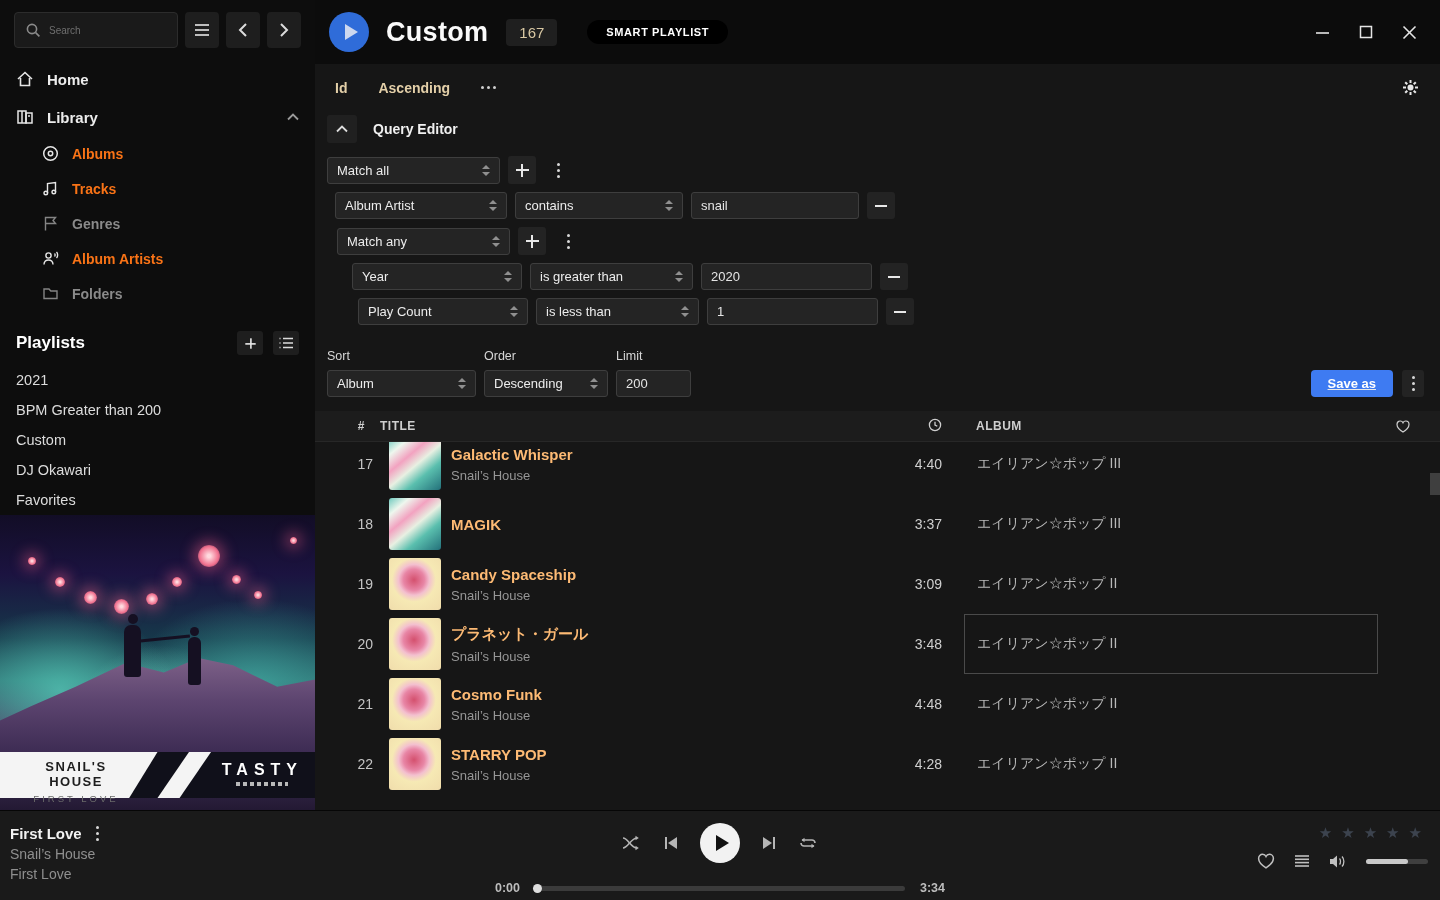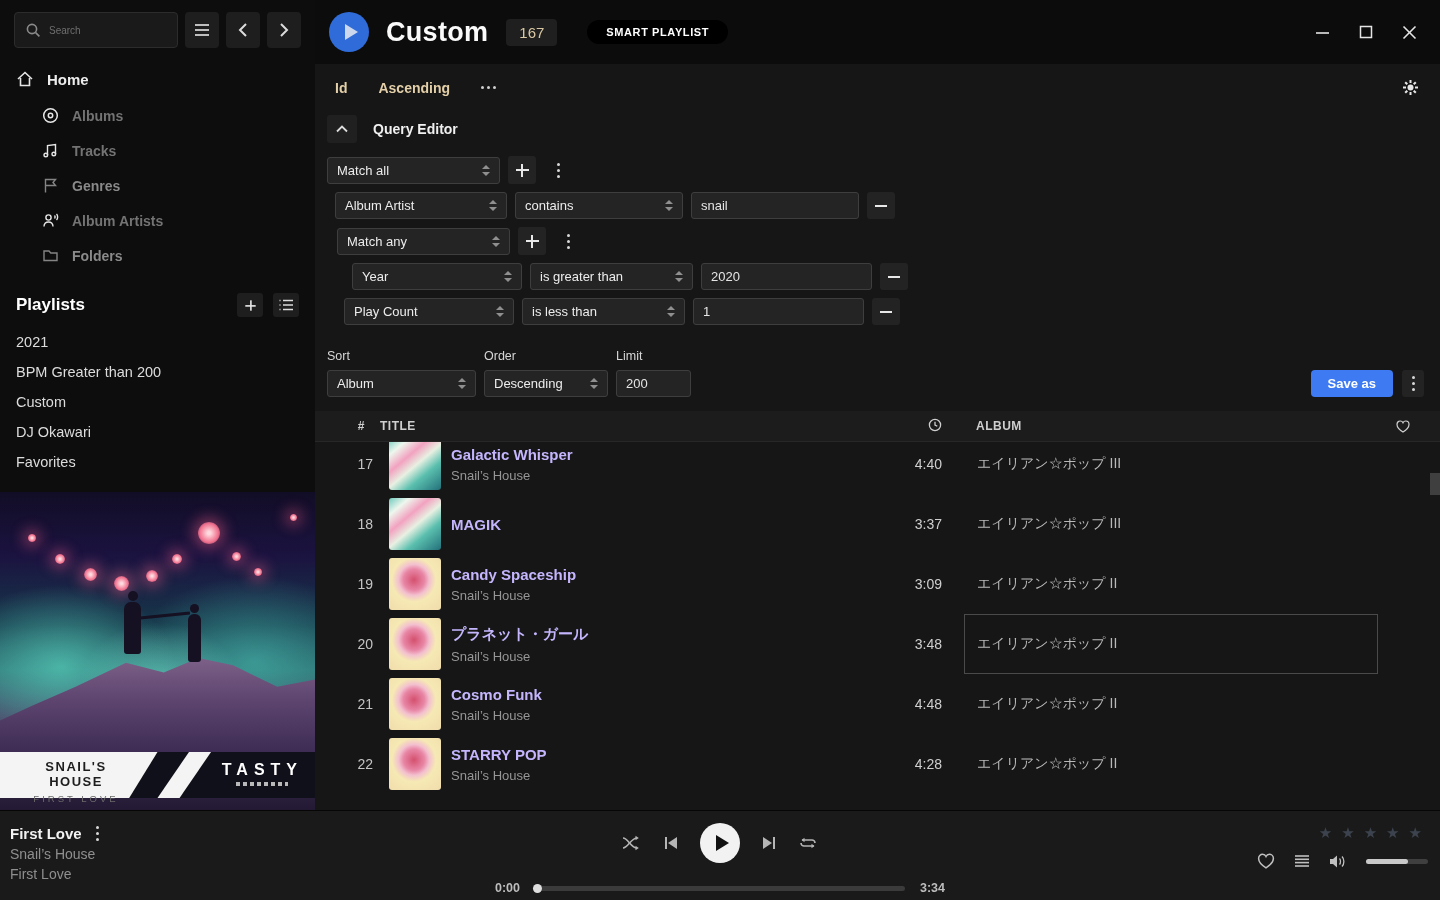--- a/index.html
+++ b/index.html
@@ -10,21 +10,21 @@
 
   
   .sidebar { grid-row:1; grid-column:1; background:#0d0d0d; display:flex; flex-direction:column; overflow:hidden; }
   .sb-top { display:flex; gap:7px; padding:12px 14px 12px 14px; align-items:center; }
   .search-box { flex:1; height:36px; background:#1a1a1a; border:1px solid #2c2c2c; border-radius:4px; display:flex; align-items:center; padding:0 10px; gap:8px; }
   .search-box input { background:transparent; border:none; outline:none; color:#5eead4; font-size:10px; width:100%; font-family:inherit; }
   .search-box input::placeholder { color:#6f6f6f; }
   .sq-btn { width:34px; height:36px; background:#1e1e1e; border-radius:4px; display:flex; align-items:center; justify-content:center; flex:none; }
   .nav-item { display:flex; align-items:center; gap:13px; padding:10px 16px; font-weight:700; font-size:15px; color:#ececec; }
   .nav-item .spacer { margin-left:auto; }
-  .lib-item { display:flex; align-items:center; gap:13px; padding:9px 16px 9px 42px; font-weight:700; font-size:14px; color:#737373; }
+  .lib-item { display:flex; align-items:center; gap:13px; padding:9px 16px 9px 42px; font-weight:700; font-size:14px; color:#f97316; }
   .lib-item.dim { color:#8a8a8a; }
   .lib-item.dim svg { opacity:.55; }
   .pl-head { display:flex; align-items:center; padding:20px 16px 10px 16px; }
   .pl-head h2 { font-size:17px; font-weight:700; color:#fff; }
   .pl-head .btns { margin-left:auto; display:flex; gap:10px; }
   .pl-btn { width:26px; height:24px; background:#1e1e1e; border-radius:3px; display:flex; align-items:center; justify-content:center; }
   .pl-item { padding:5px 16px; font-size:14.5px; color:#dcdcdc; line-height:20px; }
 
   
   .now-art { margin-top:auto; position:relative; width:315px; height:318px; overflow:hidden;
@@ -86,40 +86,40 @@
   .i-plus { position:relative; width:13px; height:13px; }
   .i-plus::before { content:""; position:absolute; left:0; top:5.5px; width:13px; height:2px; background:#e8e8e8; }
   .i-plus::after { content:""; position:absolute; left:5.5px; top:0; width:2px; height:13px; background:#e8e8e8; }
   .i-minus { width:12px; height:2px; background:#e8e8e8; }
   .dots-v { display:flex; flex-direction:column; gap:3px; }
   .dots-v i { width:3px; height:3px; border-radius:50%; background:#d8d8d8; }
 
   .sortbar { display:flex; align-items:flex-end; padding:16px 16px 0 12px; flex:none; }
   .sb-field { margin-right:8px; }
   .sb-label { font-size:12.5px; color:#d6d6d6; margin-bottom:7px; }
-  .savebar { margin-left:auto; display:flex; gap:9px; align-items:flex-end; }
+  .savebar { margin-left:auto; display:flex; gap:9px; align-items:flex-end;text-decoration:underline; }
   .save-btn { height:27px; background:#3e7bf2; border:none; border-radius:4px; color:#fff; font-size:13px; font-weight:700; padding:0 17px; font-family:inherit; }
   .kebab-btn { width:22px; height:27px; background:#232323; border-radius:3px; display:flex; align-items:center; justify-content:center; }
 
   .table { margin-top:14px; flex:1; display:flex; flex-direction:column; overflow:hidden; }
   .thead { height:31px; flex:none; background:#1c1c1c; border-bottom:1px solid #272727; display:grid; grid-template-columns:62px 74px 1fr 110px 420px 56px; align-items:center; font-size:12px; font-weight:700; letter-spacing:.5px; color:#cfcfcf; }
   .th-num { text-align:right; padding-right:12px; }
   .th-title { grid-column:2/4; padding-left:3px; }
   .th-clock { text-align:right; padding-right:22px; }
   .th-album { padding-left:12px; }
   .th-heart { padding-left:12px; }
   .rows { flex:1; overflow:hidden; position:relative; }
   .trow { height:60px; display:grid; grid-template-columns:62px 74px 1fr 110px 420px 56px; align-items:center; }
   .trow:first-child { margin-top:-8px; }
   .c-num { text-align:right; padding-right:4px; font-size:14px; color:#c4c4c4; }
   .c-thumb { width:52px; height:52px; margin-left:12px; border-radius:3px; }
   .art-a { background:linear-gradient(140deg,#6fc9bd 0%,#eef7ee 18%,#f2a2c0 36%,#e8f0e2 52%,#5abfae 70%,#23707a 100%); }
   .art-b { background:radial-gradient(circle at 48% 42%,#d4506e 0%,#e886a6 26%,#f3c0cf 38%,#f6e9b4 54%,#f0dcab 100%); }
   .c-title { min-width:0; }
-  .t-title { font-size:15px; font-weight:700; color:#c4b5fd; white-space:nowrap; overflow:hidden; }
+  .t-title { font-size:15px; font-weight:700; color:#fdba74; white-space:nowrap; overflow:hidden; }
   .t-artist { font-size:13px; color:#969696; margin-top:5px; white-space:nowrap; overflow:hidden; }
   .c-dur { text-align:right; padding-right:22px; font-size:14px; color:#cfcfcf; }
   .c-album { height:60px; display:flex; align-items:center; padding-left:12px; margin-right:6px; font-size:14px; color:#b9b9b9; border:1px solid transparent; }
   .c-album.cell-focus { border-color:#4a4a4a; }
   .scroll-thumb { position:absolute; right:0; top:31px; width:10px; height:22px; background:#3f3f3f; }
 
   
   .player { grid-row:2; grid-column:1/3; background:#1a1a1a; border-top:1px solid #060606; position:relative; }
   .np { position:absolute; left:10px; top:14px; }
   .np-title-row { display:flex; align-items:center; gap:14px; }
@@ -182,20 +182,37 @@
     </div>
 
     <div class="nav-item">
       <span>
         <svg width="18" height="18" viewBox="0 0 18 18" fill="none" stroke="#e6e6e6" stroke-width="1.6">
             <path d="M2,9 L9,2.5 L16,9"></path>
             <path d="M4.5,8 V15.5 H13.5 V8"></path>
           </svg>
       </span>
       <span>Home</span>
+    </div>
+    <div class="nav-item">
+      <span>
+        <svg width="18" height="18" viewBox="0 0 18 18" fill="none" stroke="#e6e6e6" stroke-width="1.5">
+            <rect x="2" y="3" width="8" height="12"></rect>
+            <line x1="6" y1="3" x2="6" y2="15"></line>
+            <rect x="10" y="5" width="6" height="10"></rect>
+            <line x1="12" y1="8" x2="14" y2="8"></line>
+            <line x1="4" y1="7" x2="4" y2="7.01"></line>
+          </svg>
+      </span>
+      <span>Library</span>
+      <span class="spacer">
+        <svg width="12" height="8" viewBox="0 0 12 8" fill="none" stroke="#9a9a9a" stroke-width="1.8">
+            <polyline points="1,6.5 6,1.5 11,6.5"></polyline>
+          </svg>
+      </span>
     </div>
 
     <div class="lib-item">
       <span>
         <svg width="17" height="17" viewBox="0 0 17 17" fill="none" stroke="#e6e6e6" stroke-width="1.5">
             <circle cx="8.5" cy="8.5" r="6.8"></circle>
             <circle cx="8.5" cy="8.5" r="2.2"></circle>
           </svg>
       </span>
       <span>Albums</span>
@@ -445,21 +462,21 @@
             </span>
         </div>
         <div class="inp" style="width:171px">
           <input type="text" value="2020" style="">
         </div>
         <div class="ico-btn" style="height:27px">
             <span class="i-minus"></span>
           </div>
       </div>
 
-      <div class="q-row" style="margin-left:17px">
+      <div class="q-row" style="margin-left:31px">
         <div class="sel" style="width:170px">
           <span>Play Count</span>
           <span class="updown">
               <i class="up"></i>
               <i class="dn"></i>
             </span>
         </div>
         <div class="sel" style="width:163px">
           <span>is less than</span>
           <span class="updown">

